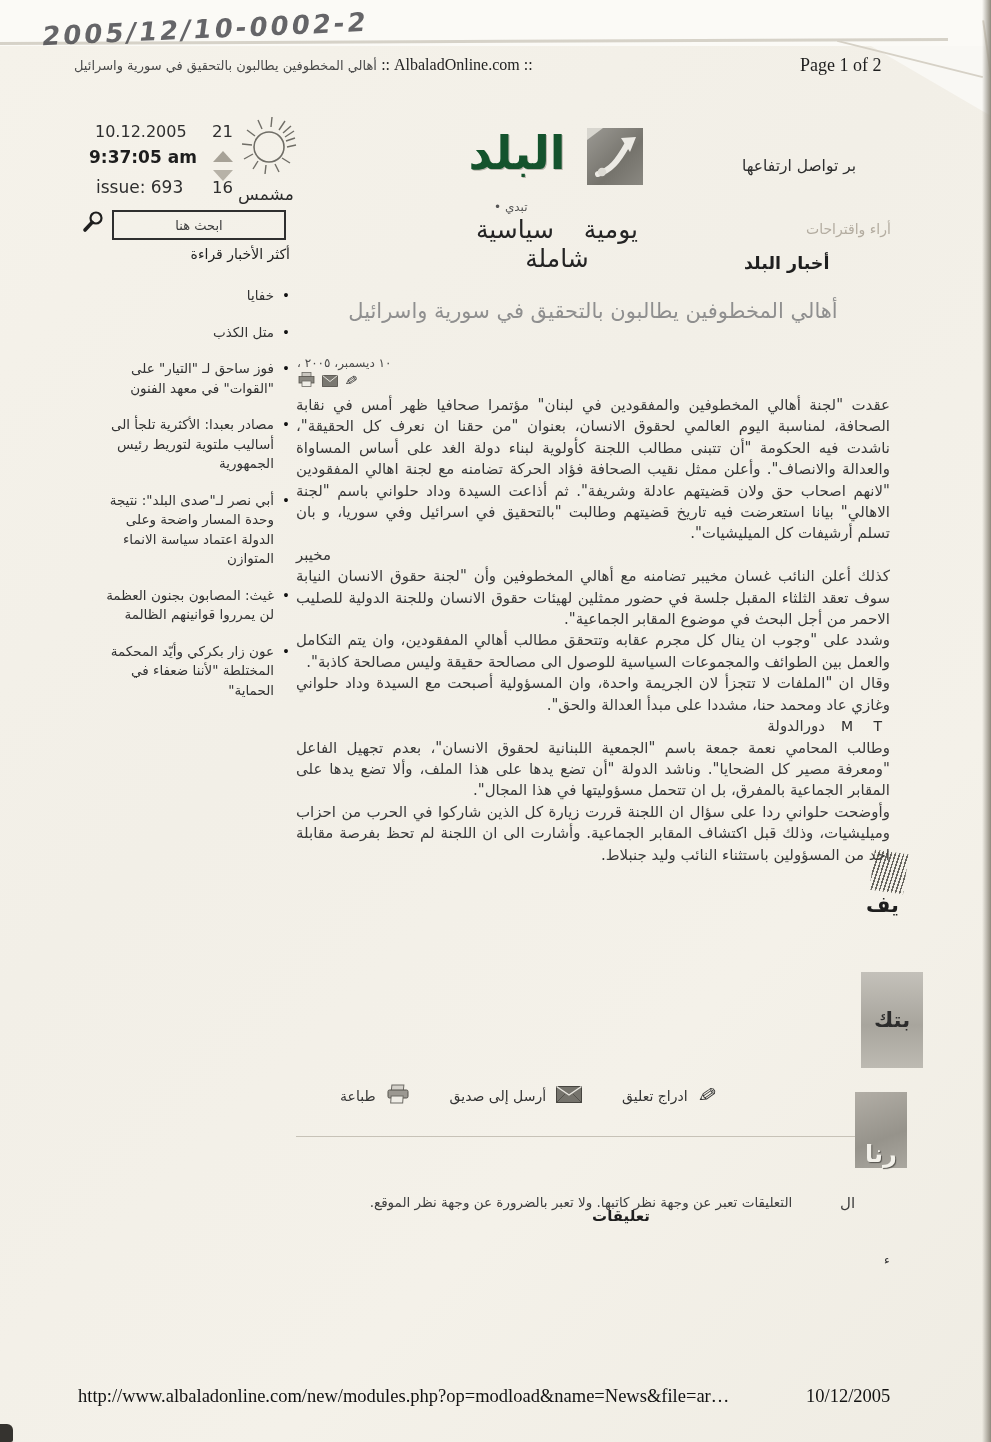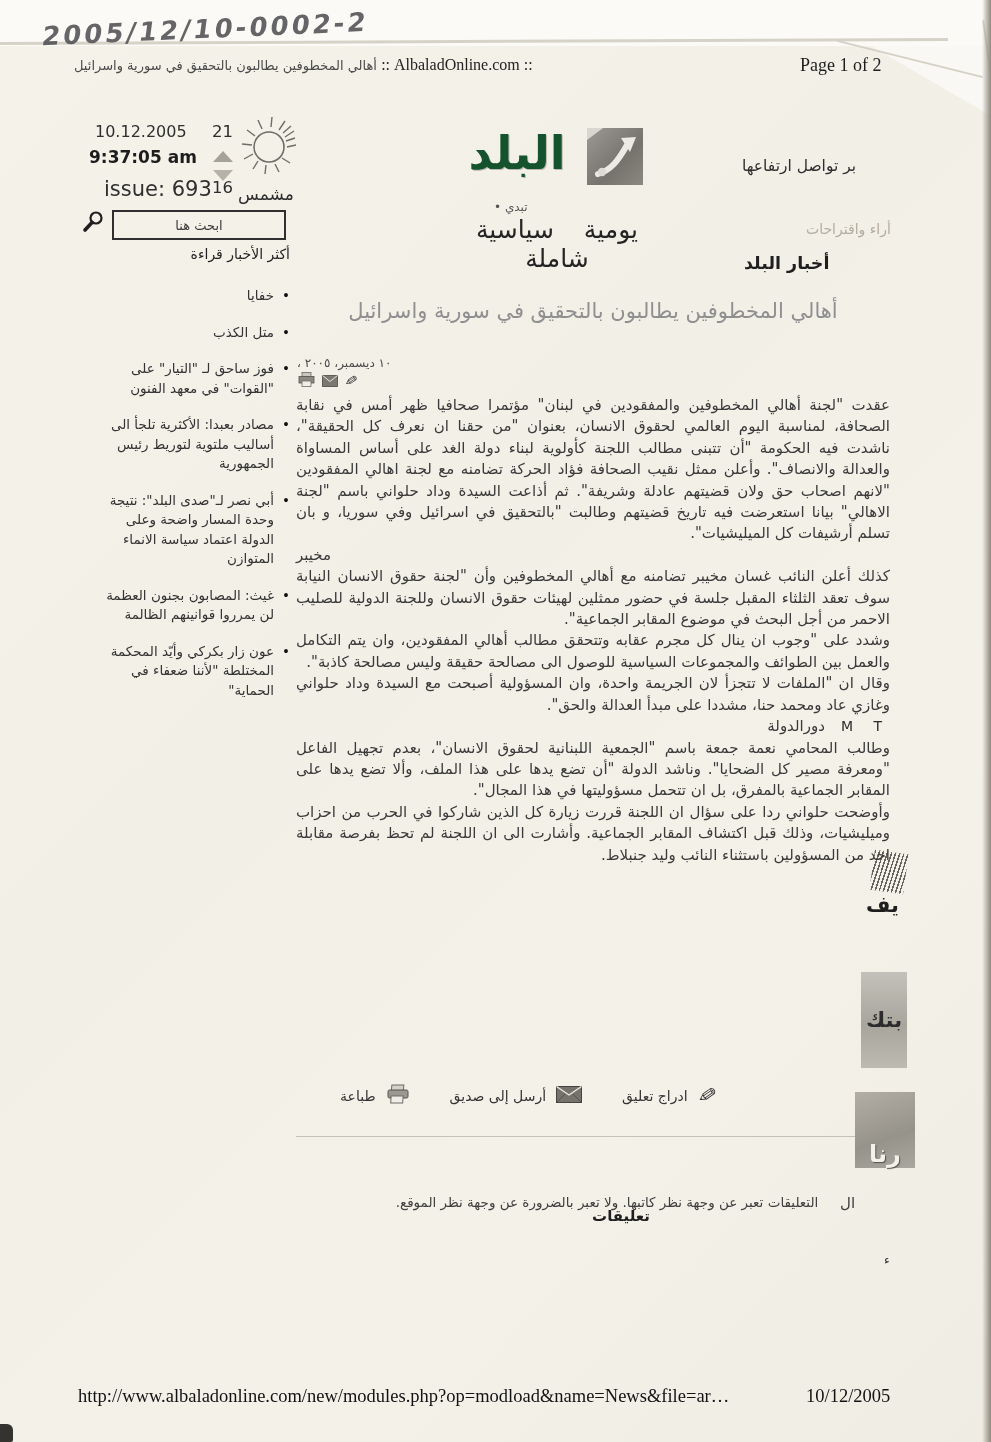--- a/index.html
+++ b/index.html
@@ -19,21 +19,21 @@
   
   .handwriting{left:42px;top:14px;font-size:26px;color:#4c4c50;letter-spacing:3px;
                transform:rotate(-2.5deg) skewX(-10deg);font-weight:bold;opacity:.85;}
   .header-line{left:74px;top:56px;width:620px;font-size:13px;color:#4a4a4a;white-space:nowrap;}
   .header-line .ar{filter:blur(0.5px);}
   .header-line .site{font-family:"Liberation Serif",serif;font-size:16px;color:#222;filter:blur(0.3px);}
   .page-label{left:800px;top:55px;font-family:"Liberation Serif",serif;font-size:18px;color:#1e1e1e;}
   
   .m-date{left:95px;top:122px;font-size:16px;color:#2f2f2f;}
   .m-time{left:89px;top:147px;font-size:17px;font-weight:bold;color:#1d1d1d;}
-  .m-issue{left:104px;top:177px;font-size:21px;color:#2f2f2f;}
+  .m-issue{left:96px;top:177px;font-size:17px;color:#2f2f2f;}
   .temp-high{left:212px;top:122px;font-size:16.5px;color:#2d2d2d;}
   .temp-low{left:212px;top:178px;font-size:16.5px;color:#2d2d2d;}
   .tri-up{left:213px;top:151px;width:0;height:0;border-left:10px solid transparent;
           border-right:10px solid transparent;border-bottom:11px solid #a7a297;}
   .tri-down{left:213px;top:170px;width:0;height:0;border-left:10px solid transparent;
           border-right:10px solid transparent;border-top:11px solid #b7b2a7;}
   .sun{left:236px;top:110px;}
   .weather-label{left:238px;top:184px;font-size:17px;color:#2d2d2d;}
   .search-icon{left:82px;top:210px;cursor:pointer;}
   .search-input{left:112px;top:210px;width:166px;height:24px;border:2px solid #2f2f2f;background:transparent;
@@ -62,28 +62,28 @@
   .article-body p{margin:0;font-size:15px;line-height:21.4px;text-align:justify;direction:rtl;color:#3a3a3a;}
   .sub-left{text-align:left !important;}
   .sub-right{display:flex;justify-content:flex-end;gap:16px;align-items:baseline;
              font-size:15px;line-height:21.4px;color:#3a3a3a;}
   .mt-note{font-size:14px;letter-spacing:8px;color:#2c2c2c;}
   
   .actions{left:296px;top:1083px;width:420px;display:flex;flex-direction:row-reverse;gap:40px;align-items:center;}
   .action{display:flex;flex-direction:row-reverse;gap:10px;align-items:center;font-size:14px;color:#333;cursor:pointer;}
   .divider{left:296px;top:1136px;width:560px;height:1px;background:#c7c2b7;}
   .comments-heading{left:296px;top:1167px;width:650px;text-align:center;font-weight:bold;font-size:15px;color:#1f1f1f;margin-top:40px;}
-  .comments-note{left:312px;top:1194px;width:590px;text-align:center;font-size:13.5px;color:#3e3e3e;}
+  .comments-note{left:286px;top:1194px;width:590px;text-align:center;font-size:13.5px;color:#3e3e3e;}
   
   .frag-scribble{left:872px;top:852px;width:34px;height:40px;
     background:repeating-linear-gradient(100deg,#44423c 0 1.5px,transparent 1.5px 4px);transform:rotate(8deg);opacity:.8;}
   .frag1{left:866px;top:893px;font-size:21px;font-weight:bold;color:#1e1e1e;}
-  .frag-block1{left:861px;top:972px;width:46px;height:96px;background:linear-gradient(180deg,#c4c1ba,#a8a59d 55%,#bdbab2);
+  .frag-block1{left:861px;top:972px;width:62px;height:96px;background:linear-gradient(180deg,#c4c1ba,#a8a59d 55%,#bdbab2);
     display:flex;align-items:center;justify-content:center;font-size:21px;font-weight:bold;color:#2c2c2c;}
-  .frag-block2{left:855px;top:1092px;width:60px;height:76px;background:linear-gradient(160deg,#b2aea6,#96938b 60%,#aaa79f);
+  .frag-block2{left:855px;top:1092px;width:52px;height:76px;background:linear-gradient(160deg,#b2aea6,#96938b 60%,#aaa79f);
     display:flex;align-items:flex-end;justify-content:center;font-size:24px;font-weight:bold;color:#f3f1ea;
     text-shadow:1px 1px 1px #55534d;}
   .frag4{left:840px;top:1194px;font-size:15px;color:#3a3a3a;}
   .frag5{left:884px;top:1253px;font-size:12px;color:#333;}
   
   .url-line{left:78px;top:1386px;font-family:"Liberation Serif",serif;font-size:18.5px;color:#121212;white-space:nowrap;}
   .url-date{left:806px;top:1386px;font-family:"Liberation Serif",serif;font-size:18.5px;color:#121212;}
 </style>
 </head>
 <body>

